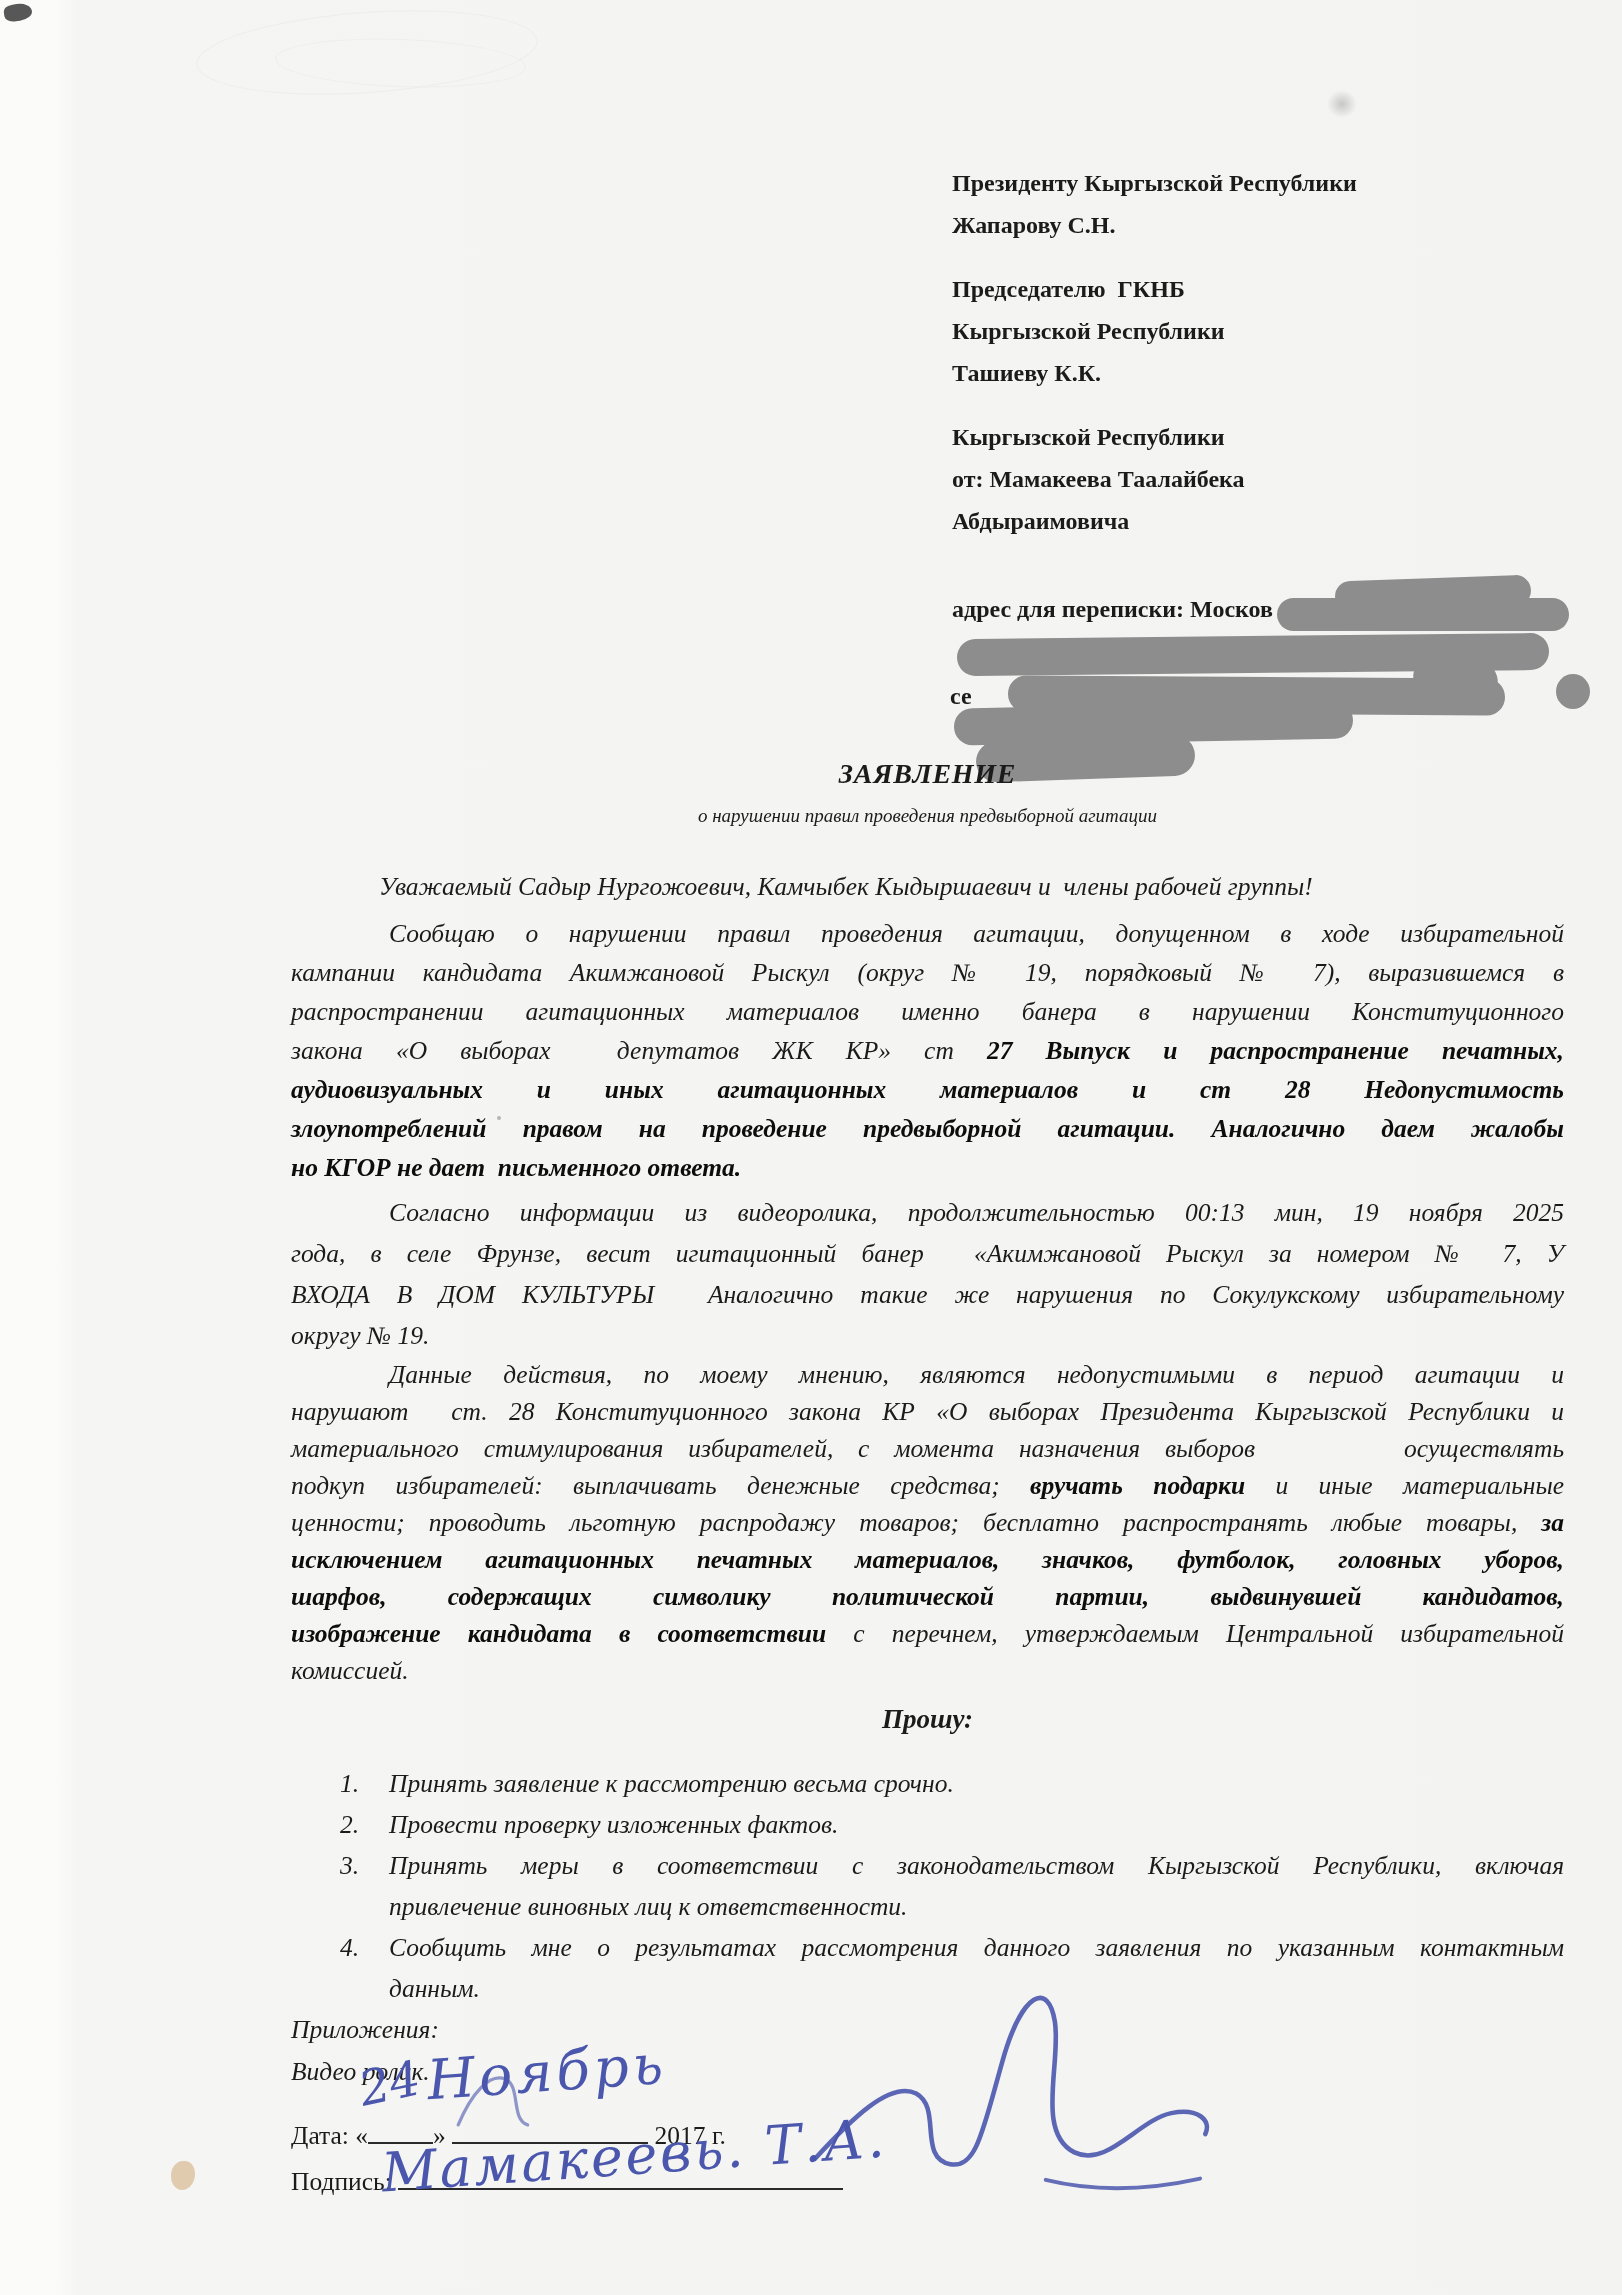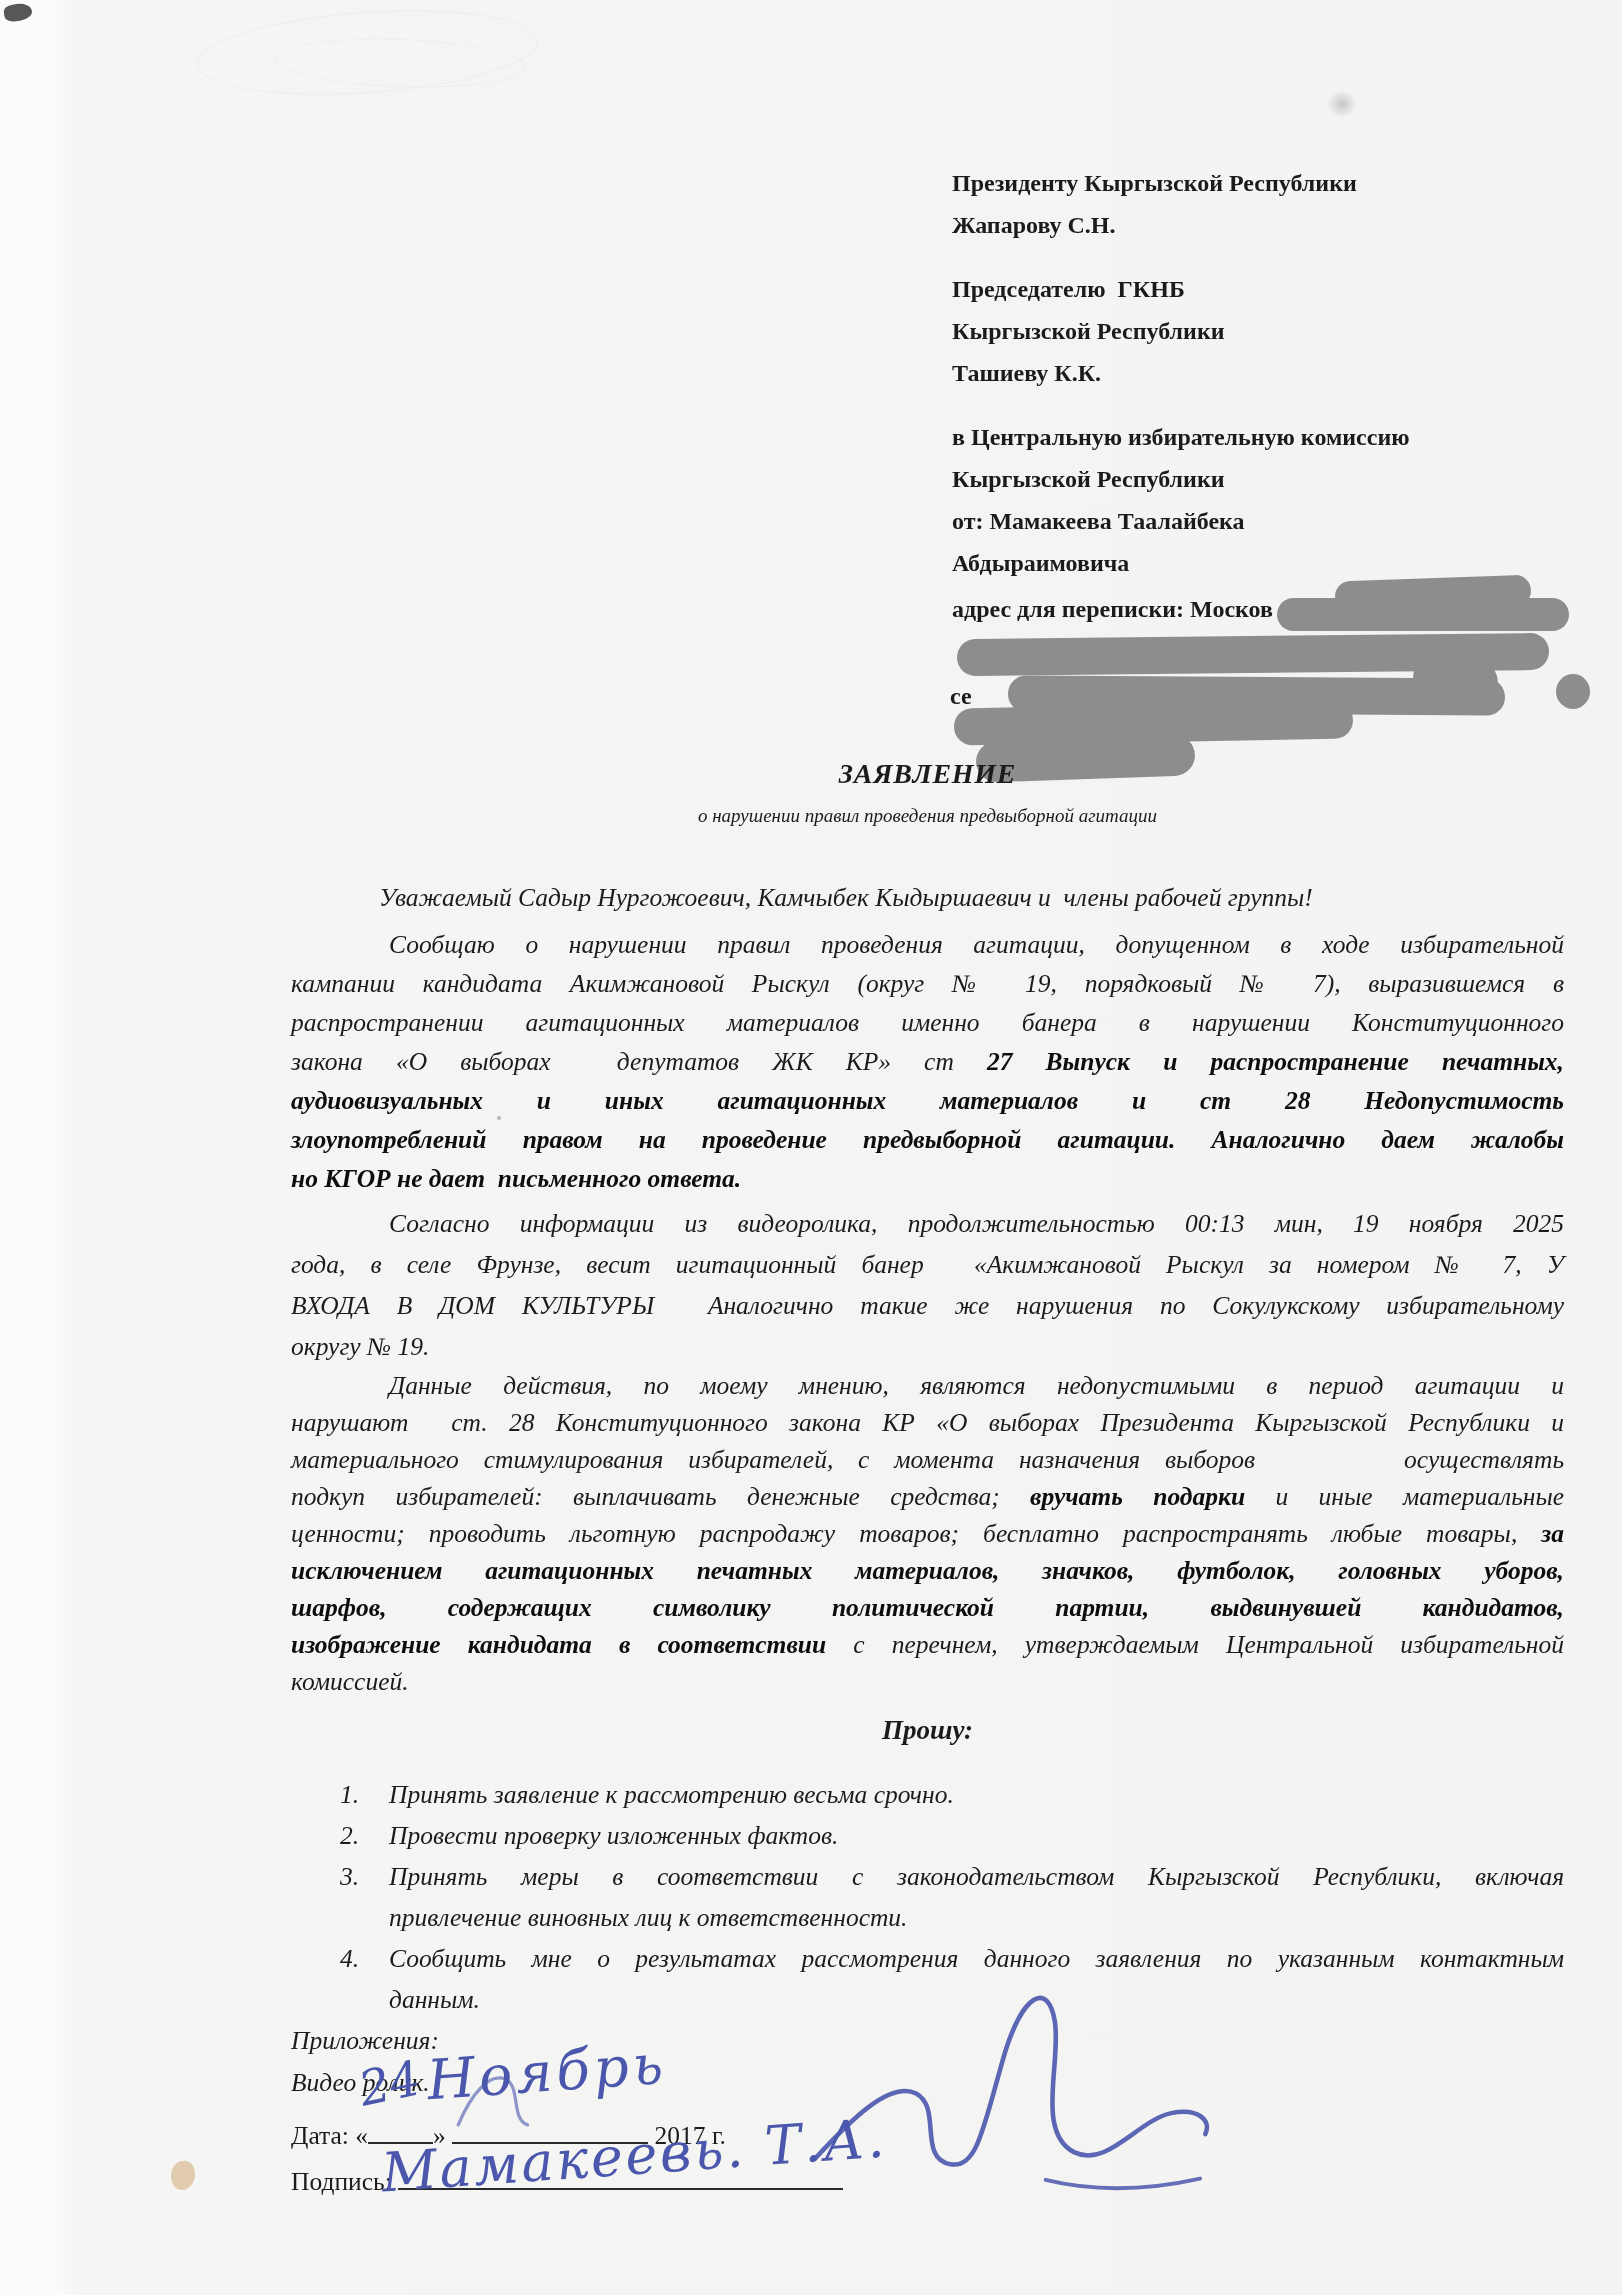--- a/index.html
+++ b/index.html
@@ -34,21 +34,21 @@
   .blob-b2{left:1413px;top:658px;width:85px;height:43px;transform:rotate(7deg);border-radius:26px;}
   .blob-c {left:1008px;top:677px;width:497px;height:37px;transform:rotate(.4deg);}
   .blob-dot{left:1556px;top:674px;width:34px;height:35px;border-radius:50%;}
   .blob-d1{left:954px;top:705px;width:399px;height:37px;transform:rotate(-1deg);}
   .blob-d2{left:976px;top:738px;width:219px;height:41px;transform:rotate(-2deg);border-radius:22px;}
 
   
   .column{position:absolute;left:291px;top:753px;width:1273px;font-size:25.5px;font-style:italic;}
   .doc-title{height:42px;line-height:42px;text-align:center;font-weight:bold;font-size:28px;letter-spacing:0.7px;}
   .doc-subtitle{height:42px;line-height:42px;text-align:center;font-size:19px;}
-  .salutation{margin-top:40px;height:41px;line-height:41px;text-indent:88px;white-space:pre-wrap;}
+  .salutation{margin-top:29px;height:41px;line-height:41px;text-indent:88px;white-space:pre-wrap;}
 
   .tline{height:var(--lh,39px);line-height:var(--lh,39px);white-space:pre-wrap;}
   .just{text-align:justify;text-align-last:justify;}
   .ind{text-indent:98px;}
   .b{font-weight:bold;color:#0d0d0d;}
 
   .para-0{margin-top:6.5px;--lh:39px;}
   .para-1{margin-top:5.2px;--lh:41px;}
   .para-2{margin-top:0px;--lh:37px;}
 
@@ -91,21 +91,20 @@
       <div class="hgroup">
         <div class="hline">Президенту Кыргызской Республики</div>
         <div class="hline">Жапарову С.Н.</div>
       </div>
       <div class="hgroup">
         <div class="hline">Председателю  ГКНБ</div>
         <div class="hline">Кыргызской Республики</div>
         <div class="hline">Ташиеву К.К.</div>
       </div>
       <div class="hgroup">
-        <div class="hline">в Центральную избирательную комиссию</div>
         <div class="hline">Кыргызской Республики</div>
         <div class="hline">от: Мамакеева Таалайбека</div>
         <div class="hline">Абдыраимовича</div>
       </div>
     </div>
   <div class="address-line">адрес для переписки: Москов</div>
   <div class="address-frag">се</div>
 
   <div class="blob blob-a1"></div>
   <div class="blob blob-a2"></div>

